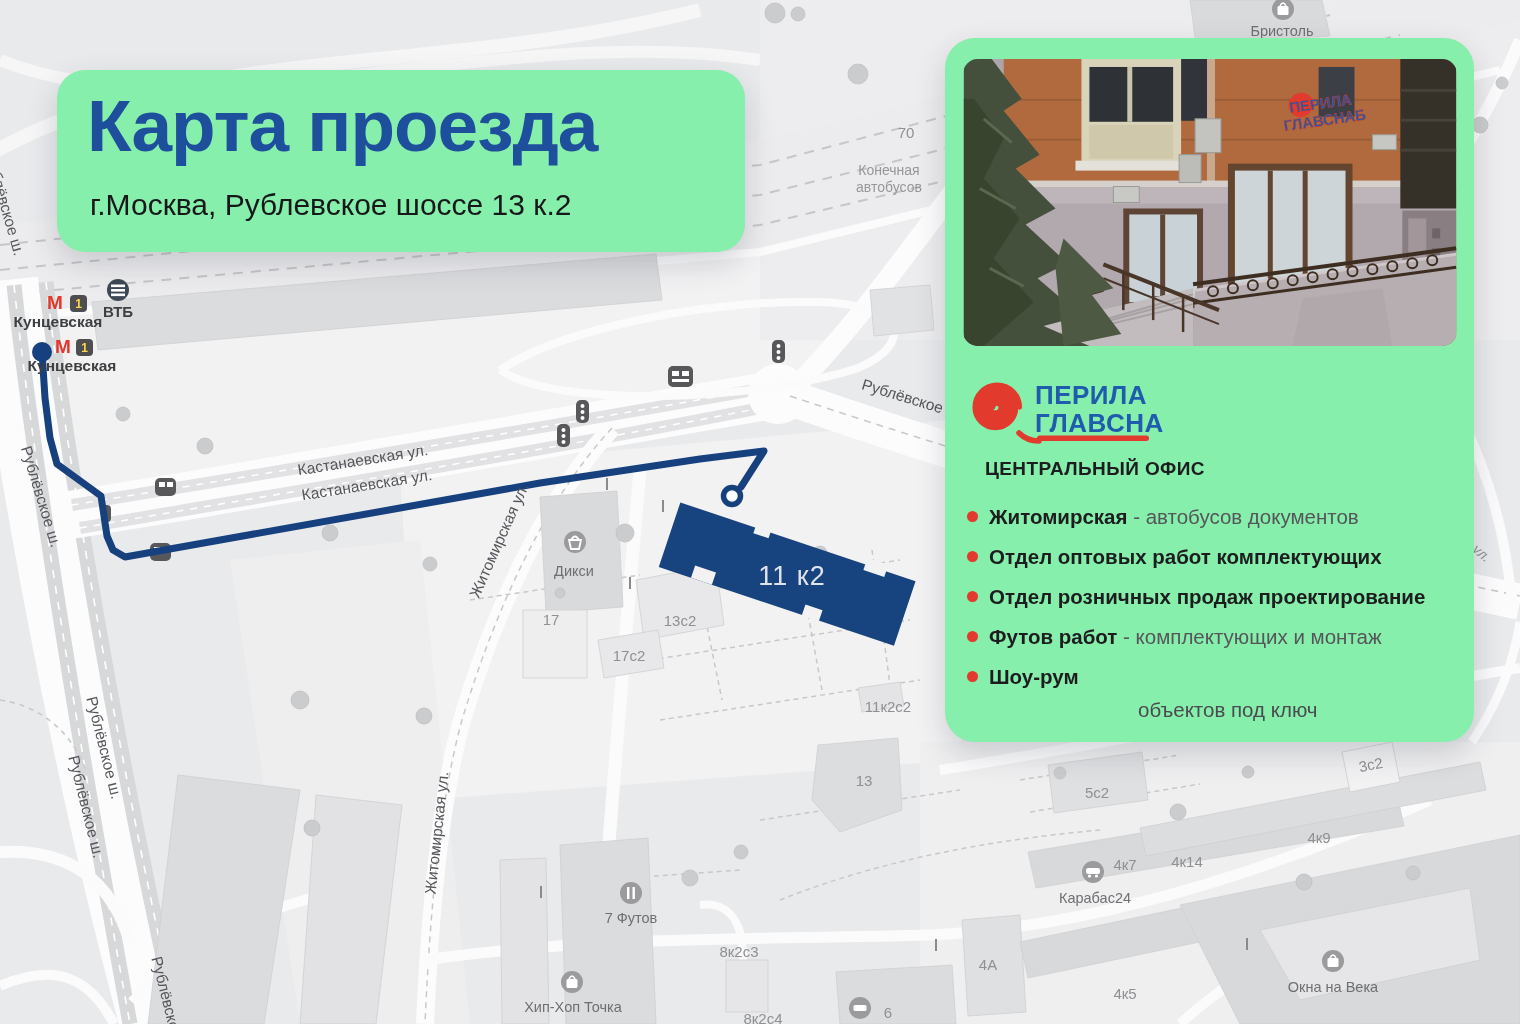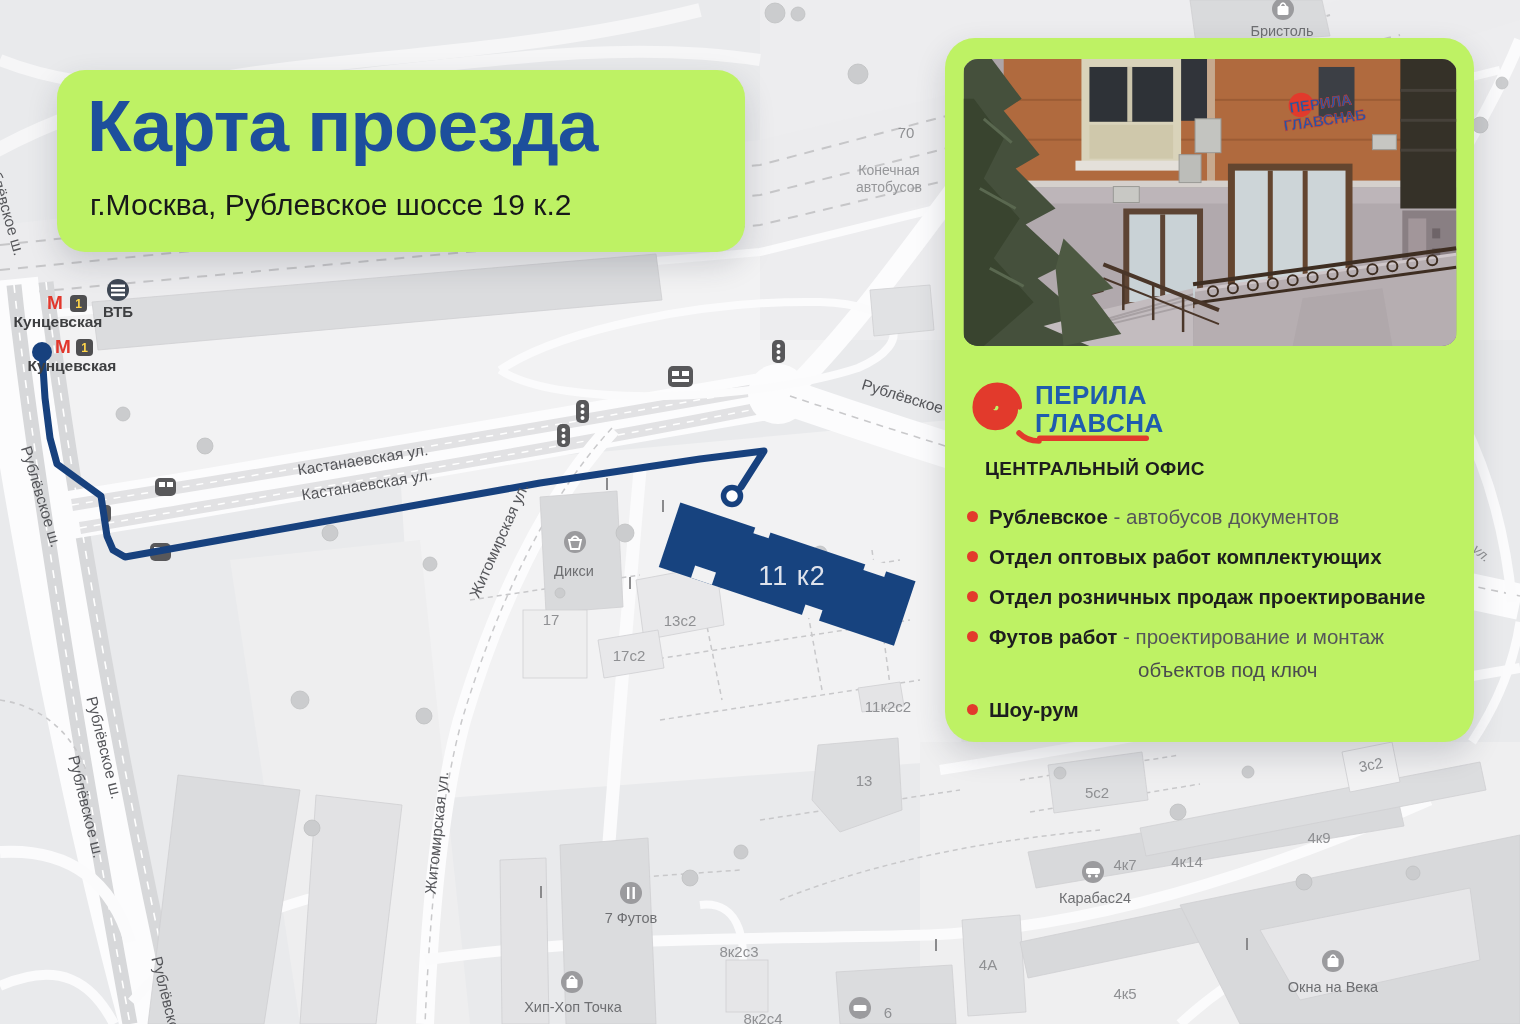--- a/index.html
+++ b/index.html
@@ -14,21 +14,21 @@
   .bnum{fill:#8f9093;font-size:15px;}
   .poi{fill:#6e6f72;font-size:14.5px;}
   .area{fill:#96979a;font-size:14px;}
   .metro-name{fill:#3e3f41;font-size:15.5px;font-weight:bold;}
   .metro-m{fill:#e2372c;font-size:19px;font-weight:bold;}
   .badge1{fill:#ffd54a;font-size:12px;font-weight:bold;}
   .vtb-t{fill:#3e3f41;font-size:15px;font-weight:bold;}
   .dest-t{fill:#dfe3ec;font-size:27px;letter-spacing:1px;}
   .anchor-start{text-anchor:start;}
   
-  .card{position:absolute;background:#bef264;border-radius:28px;
+  .card{position:absolute;background:#86efac;border-radius:28px;
         box-shadow:0 12px 30px rgba(40,45,60,.18);}
   .title-card{left:57px;top:70px;width:688px;height:182px;}
   .title-card .t1{position:absolute;left:30px;top:14px;font-size:73px;font-weight:bold;
                   letter-spacing:-1px;color:#1d4f9c;}
   .title-card .t2{position:absolute;left:33px;top:118px;font-size:30px;color:#17181a;}
   .info-card{left:945px;top:38px;width:529px;height:704px;border-radius:30px;}
   .photo{position:absolute;left:18px;top:21px;width:494px;height:287px;border-radius:15px;}
   .logo{position:absolute;left:18px;top:333px;}
   .logo-t{fill:#1f5cae;font-size:26px;font-weight:bold;letter-spacing:.5px;text-anchor:start;}
   .office-heading{position:absolute;left:40px;top:420px;font-size:19px;font-weight:bold;
@@ -331,21 +331,21 @@
       <text class="poi" x="1333" y="988">Окна на Века</text>
       <text class="poi" x="1095" y="899">Карабас24</text>
       <text class="poi" x="1282" y="32">Бристоль</text>
       <text class="area" x="889" y="171">Конечная</text>
       <text class="area" x="889" y="188">автобусов</text>
     </g>
   </svg>
 
   <div class="card title-card">
     <div class="t1">Карта проезда</div>
-    <div class="t2">г.Москва, Рублевское шоссе 19 к.2</div>
+    <div class="t2">г.Москва, Рублевское шоссе 13 к.2</div>
   </div>
 
   <div class="card info-card">
 
     <svg class="photo" viewBox="0 0 494 288">
       <rect x="0" y="0" width="494" height="288" fill="#ada5a9"></rect>
       <g>
         <rect x="40" y="0" width="400" height="128" fill="#b06a3e"></rect>
         <rect x="40" y="40" width="400" height="2" fill="#9c5c35"></rect>
         <rect x="40" y="80" width="400" height="2" fill="#9c5c35"></rect>
@@ -446,37 +446,37 @@
         <path d="M 56,62 Q 64,70 76,70" fill="none" stroke="#e23a2c" stroke-width="5.5" stroke-linecap="round"></path>
         <rect x="74" y="64.5" width="112" height="5.5" rx="2.7" fill="#e23a2c"></rect>
       </svg>
     </div>
 
     <div class="office-heading">ЦЕНТРАЛЬНЫЙ ОФИС</div>
 
     <div class="office-list">
       <div class="item">
         <span class="bullet"></span>
-        <span class="txt"><b>Рублевское</b><span class="rest"> - автобусов документов</span></span>
+        <span class="txt"><b>Житомирская</b><span class="rest"> - автобусов документов</span></span>
       </div>
       <div class="item">
         <span class="bullet"></span>
         <span class="txt"><b>Отдел оптовых работ комплектующих</b><span class="rest"></span></span>
       </div>
       <div class="item">
         <span class="bullet"></span>
         <span class="txt"><b>Отдел розничных продаж проектирование</b><span class="rest"></span></span>
       </div>
       <div class="item">
         <span class="bullet"></span>
-        <span class="txt"><b>Футов работ</b><span class="rest"> - проектирование и монтаж</span></span>
-      </div>
-      <div class="item cont">
-        <span class="txt"><span class="rest">объектов под ключ</span></span>
+        <span class="txt"><b>Футов работ</b><span class="rest"> - комплектующих и монтаж</span></span>
       </div>
       <div class="item">
         <span class="bullet"></span>
         <span class="txt"><b>Шоу-рум</b><span class="rest"></span></span>
       </div>
+      <div class="item cont">
+        <span class="txt"><span class="rest">объектов под ключ</span></span>
+      </div>
     </div>
   </div>
 
 </div>
 
 </body></html>

